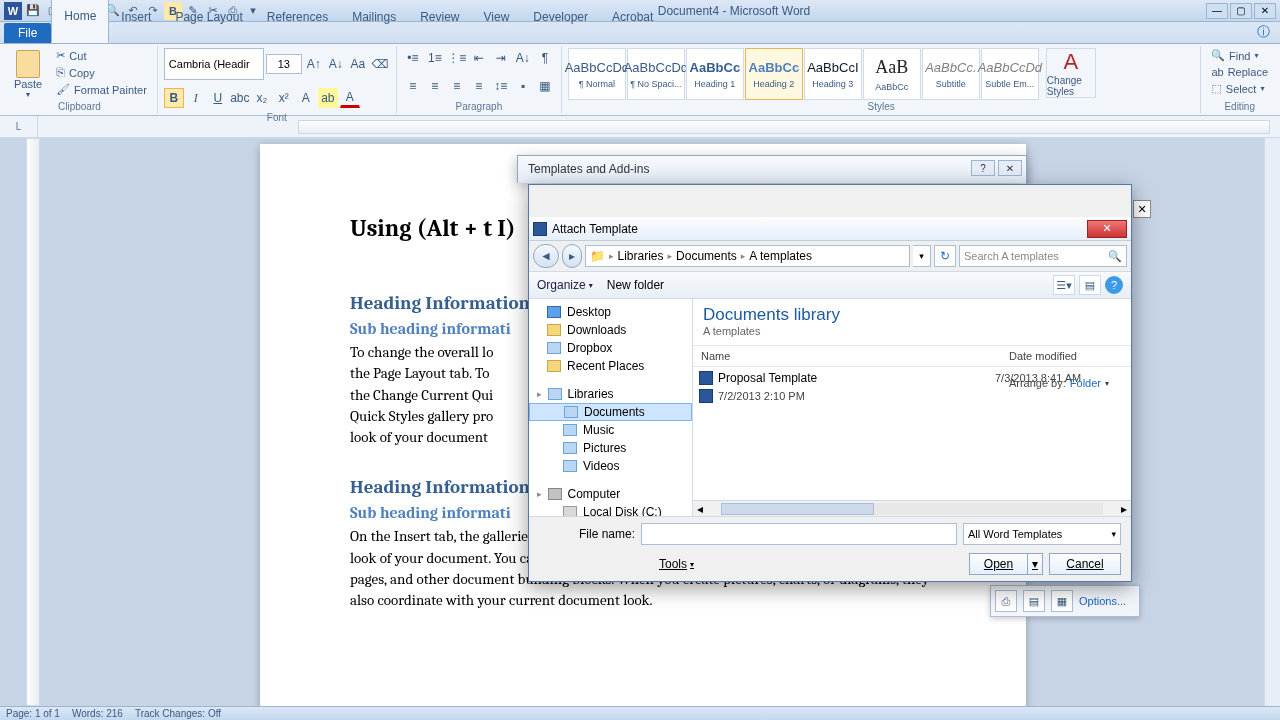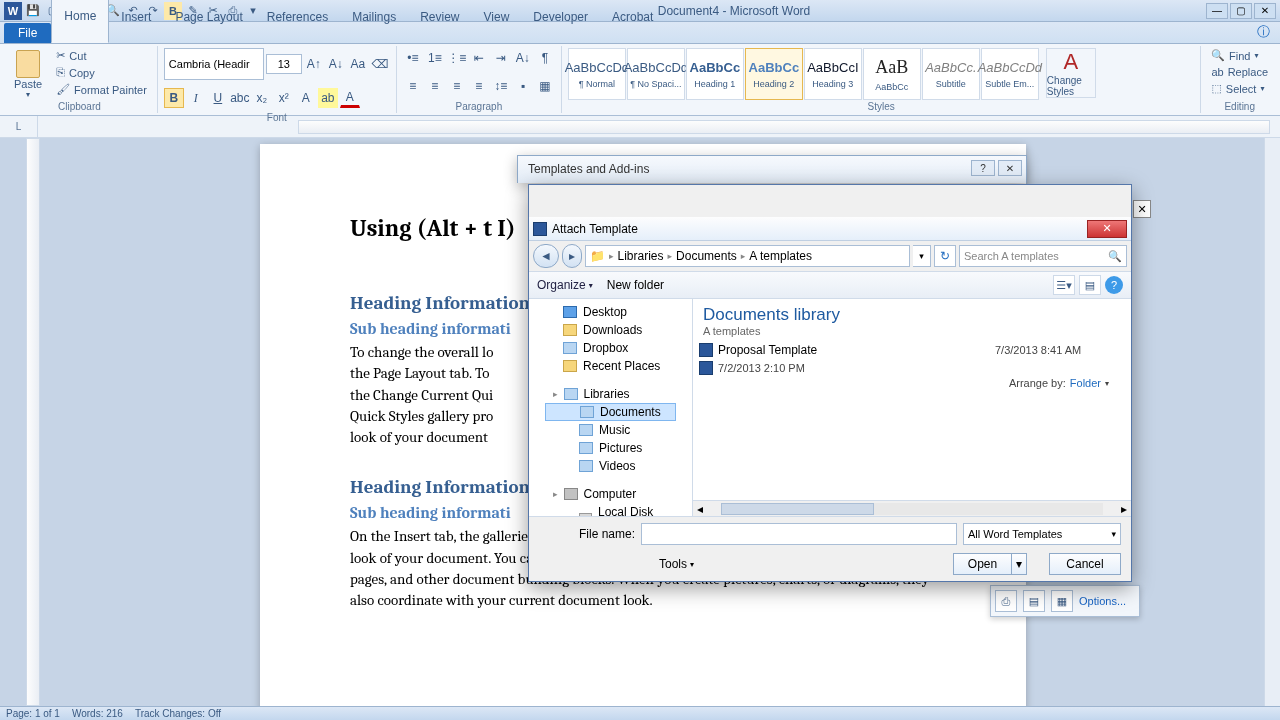--- a/index.html
+++ b/index.html
@@ -101,21 +101,21 @@
 .search-box { width:168px; height:22px; border:1px solid #aabed6; background:#fff; display:flex; align-items:center; padding:0 4px; font-size:11px; color:#888;}
 .search-box .sico{margin-left:auto;color:#3a5a82;}
 
 .toolbar-row { height:28px; background:linear-gradient(#f8fafd,#e8eef6); border-top:1px solid #d0dbe9; border-bottom:1px solid #d0dbe9; display:flex; align-items:center; padding:0 8px; gap:14px; font-size:12px;}
 .toolbar-row .org{color:#224; display:flex; align-items:center; gap:3px;}
 .toolbar-row .right{margin-left:auto;display:flex;gap:4px;align-items:center;}
 .tiny{width:22px;height:20px;border:1px solid #cdd9e8;background:#fff;display:flex;align-items:center;justify-content:center;font-size:11px;color:#3a5a82;}
 .tiny.help{background:#3d9ae8;color:#fff;border-radius:10px;border:none;width:18px;height:18px;}
 
 .file-body { flex:1; display:flex; background:#fff; overflow:hidden;}
-.nav-pane { width:164px; border-right:1px solid #d0dbe9; background:#fff; overflow:auto; padding:4px 16px; font-size:12px;}
+.nav-pane { width:164px; border-right:1px solid #d0dbe9; background:#fff; overflow:auto; padding:4px 0; font-size:12px;}
 .nav-item { display:flex; align-items:center; gap:6px; padding:2px 6px 2px 18px; cursor:pointer;}
 .nav-item.indent { padding-left:34px;}
 .nav-item.sel { background:#cde5ff; border:1px solid #7fb6ef; padding-top:1px; padding-bottom:1px;}
 .nav-item .nic{width:14px;height:12px;display:inline-block;}
 .ic-folder{background:#f6d67b;border:1px solid #caa64a;}
 .ic-lib{background:#b9d6f2;border:1px solid #6fa3d6;}
 .ic-drive{background:#d8d8d8;border:1px solid #999;}
 .ic-desktop{background:#5da1e8;border:1px solid #2c6aad;}
 .ic-comp{background:#c2c2c2;border:1px solid #888;}
 .nav-sep{height:10px;}
@@ -140,21 +140,21 @@
 
 .hscroll{height:16px;background:#f0f0f0;border-top:1px solid #d0dbe9;display:flex;align-items:center;}
 .hscroll .track{flex:1;height:12px;background:#e8e8e8;margin:0 14px;position:relative;}
 .hscroll .thumb{position:absolute;left:0;width:40%;height:100%;background:#cdd9e8;border:1px solid #aabed6;}
 
 .bottom-row { padding:6px 10px; display:flex; flex-direction:column; gap:8px; background:#f0f0f0; border-top:1px solid #d0dbe9;}
 .fn-row{display:flex;align-items:center;gap:6px;}
 .fn-row label{font-size:12px;width:96px;text-align:right;}
 .fn-input{flex:1;height:22px;border:1px solid #aabed6;background:#fff;}
 .ft-sel{width:158px;height:22px;border:1px solid #aabed6;background:#fff;font-size:11px;display:flex;align-items:center;padding:0 4px;justify-content:space-between;}
-.btn-row{display:flex;gap:22px;align-items:center;}
+.btn-row{display:flex;gap:6px;align-items:center;text-decoration:underline;}
 .btn-row .tools{margin-right:auto;margin-left:120px;font-size:12px;display:flex;align-items:center;gap:3px;}
 .dlg-btn{width:72px;height:22px;border:1px solid #8ea9c8;background:linear-gradient(#fdfdfe,#e5effa);font-size:12px;display:flex;align-items:center;justify-content:center;}
 .dlg-btn.split{width:58px;border-right:none;}
 .dlg-btn.dd{width:16px;}
 
 .vscrollbar{position:absolute;right:0;top:138px;bottom:14px;width:16px;background:#e8eef6;border-left:1px solid #cdd9e8;}
 </style>
 </head>
 <body>
 
@@ -467,20 +467,24 @@
     <div class="list-pane" style="position:relative;">
       <div class="lib-header">
         <div class="lib-title">Documents library</div>
         <div class="lib-sub">A templates</div>
         <div class="arrange">
             <span>Arrange by:</span>
             <span class="av">Folder</span>
             <span style="font-size:8px;">▾</span>
           </div>
       </div>
+      <div class="col-header">
+        <div class="col name">Name</div>
+        <div class="col date">Date modified</div>
+      </div>
       <div class="file-list">
         <div class="file-row">
             <span class="fic"></span>
             <span class="fname">Proposal Template</span>
             <span class="fdate">7/3/2013 8:41 AM</span>
           </div>
         <div class="file-row">
             <span class="fic"></span>
             <span class="fdate">7/2/2013 2:10 PM</span>
           </div>

